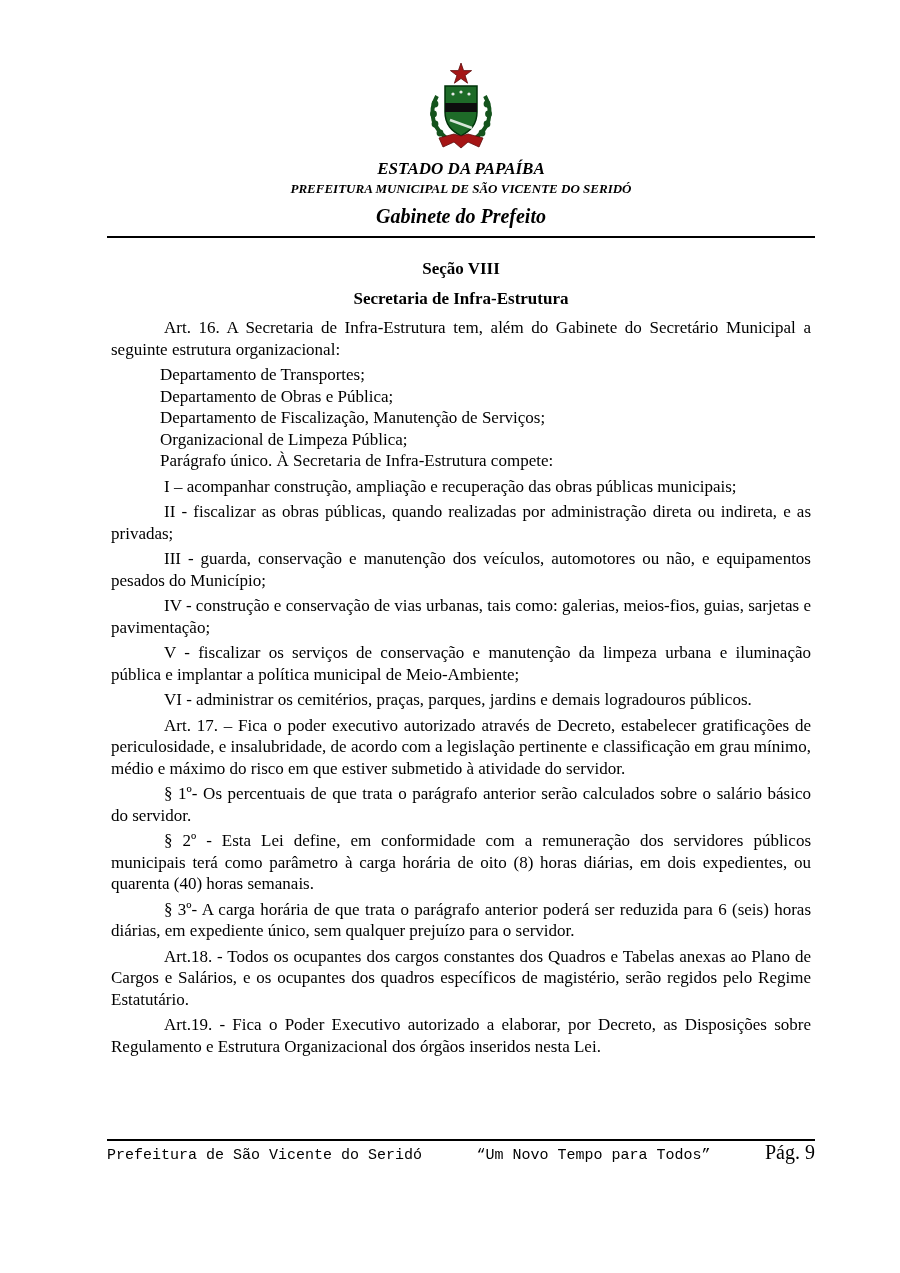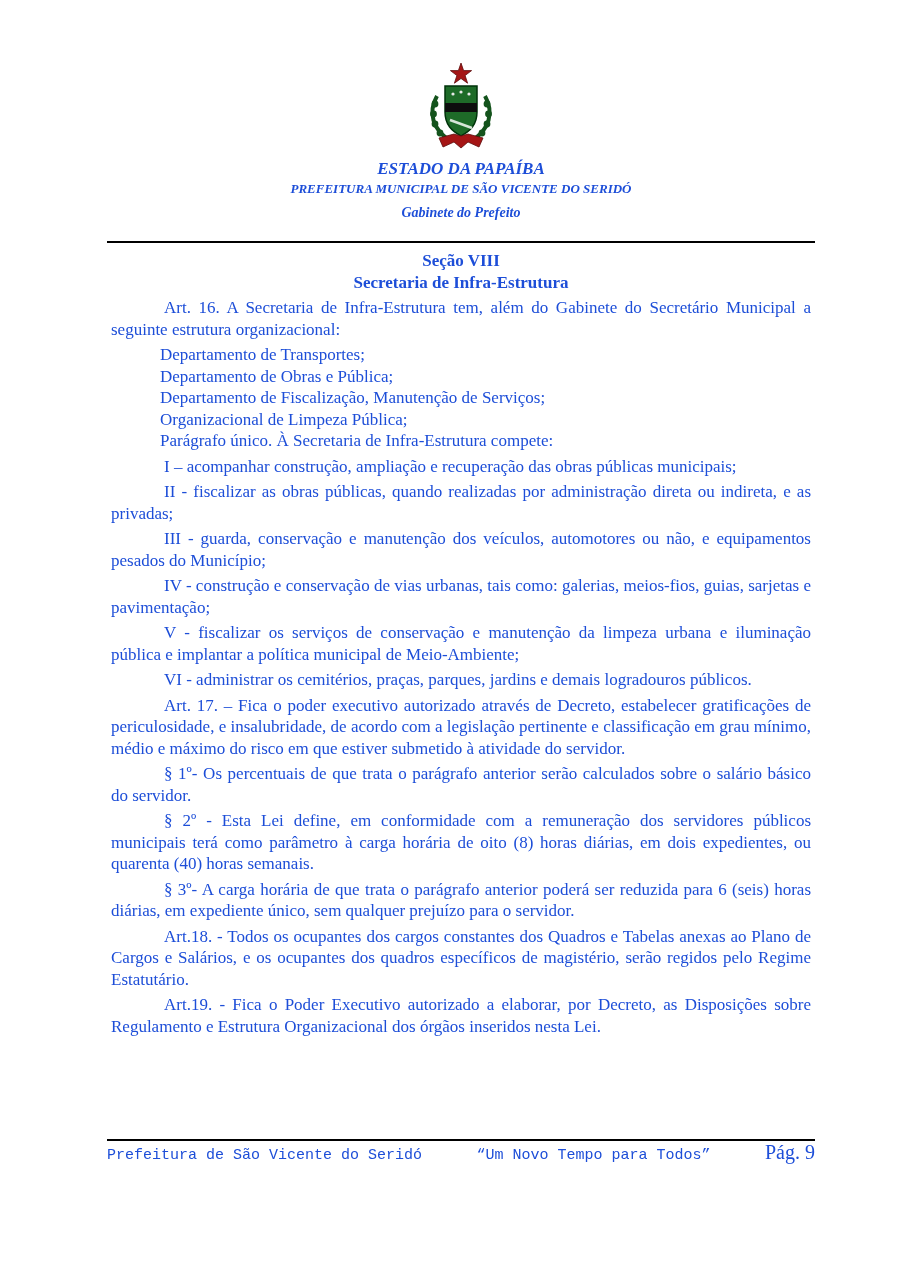--- a/index.html
+++ b/index.html
@@ -3,47 +3,47 @@
 <meta charset="utf-8">
 <style>
   * { box-sizing: border-box; }
   html, body { margin: 0; padding: 0; background: #ffffff; }
   .page {
     position: relative;
     width: 900px;
     height: 1273px;
     background: #ffffff;
     font-family: "Liberation Serif", serif;
-    color: #1d4ed8;
+    color: #000000;
     overflow: hidden;
   }
   .header {
     position: absolute;
     top: 0;
     left: 107px;
     width: 708px;
     text-align: center;
   }
   .crest-wrap { margin-top: 62px; line-height: 0; }
   .h-state  { font-size: 17px; font-weight: bold; font-style: italic; margin: 7px 0 0; }
   .h-muni   { font-size: 13px; font-weight: bold; font-style: italic; margin: 2px 0 8px; }
   .h-office {
-    font-size: 14px; font-weight: bold; font-style: italic;
-    margin: 2px 0 0; padding-bottom: 20px;
+    font-size: 20px; font-weight: bold; font-style: italic;
+    margin: 2px 0 0; padding-bottom: 8px;
     border-bottom: 2px solid #000;
   }
   .content {
     position: absolute;
     left: 107px;
     top: 250px;
     width: 708px;
     font-size: 17px;
     line-height: 21.5px;
   }
-  .center-bold { text-align: center; font-weight: bold; margin: 0; }
+  .center-bold { text-align: center; font-weight: bold; margin: 8px; }
   p.para  { margin: 4px; text-indent: 53px; text-align: justify; }
   p.line  { margin: 0; padding-left: 53px; }
   .gap-sm { margin-top: 13px; }
   .gap-md { margin-top: 18px; }
   .footer {
     position: absolute;
     left: 107px;
     top: 1139px;
     width: 708px;
     border-top: 2px solid #000;

